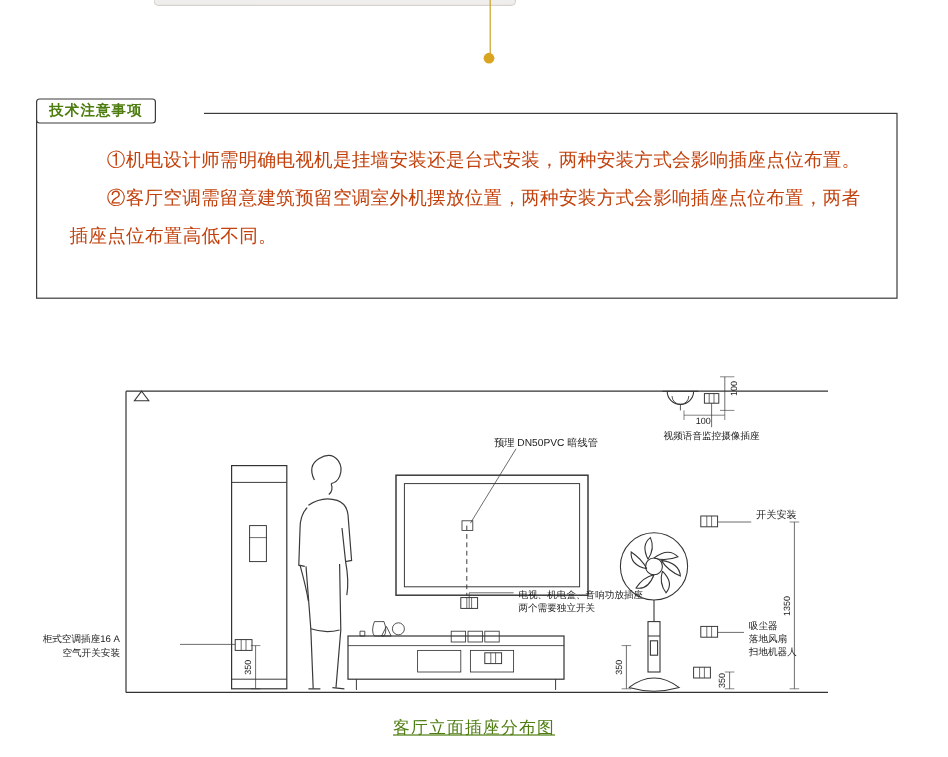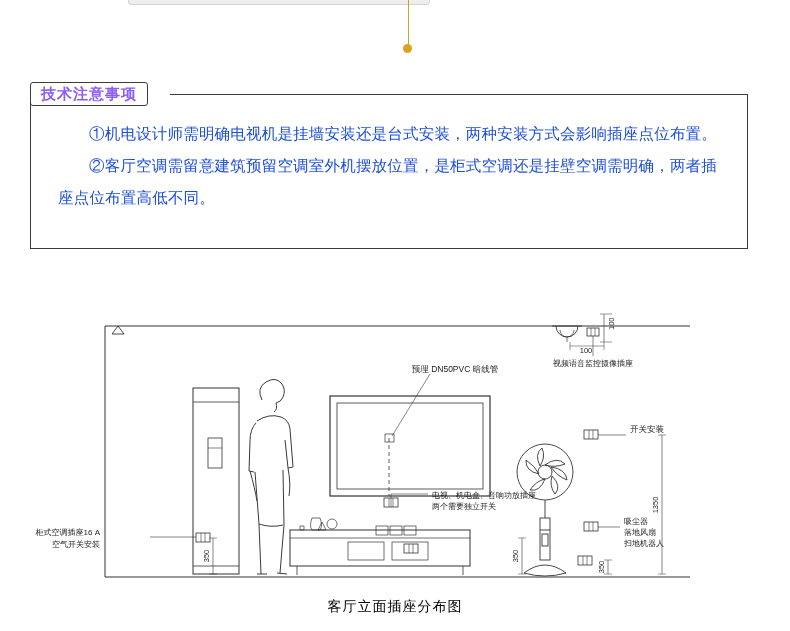--- a/index.html
+++ b/index.html
@@ -58,42 +58,42 @@
     background: #ffffff;
   }
   .notice-title {
     position: absolute;
     left: 30px;
     top: 82px;
     padding: 3px 10px 4px 10px;
     background: #ffffff;
     border: 1px solid #3b3b3b;
     border-radius: 3px;
-    font-size: 15px;
+    font-size: 12px;
     font-weight: bold;
     letter-spacing: 1px;
     line-height: 1;
-    color: #8b5cf6;
+    color: #4d7c0f;
   }
   .notice-title-mask {
     position: absolute;
     left: 30px;
     top: 93px;
     width: 140px;
     height: 3px;
     background: #ffffff;
   }
   .notice-body {
     position: absolute;
     left: 58px;
     top: 118px;
     width: 672px;
     font-size: 15.5px;
     line-height: 32px;
-    color: #1d4ed8;
+    color: #c2410c;
   }
   .notice-body p {
     margin: 0;
     text-indent: 2em;
     letter-spacing: 0.2px;
   }
 
   
   .drawing {
     position: absolute;
@@ -104,37 +104,38 @@
   }
   .drawing svg { display: block; }
 
   .caption {
     position: absolute;
     left: 0;
     top: 598px;
     width: 790px;
     text-align: center;
     font-size: 14px;
-    color: #000000;
+    color: #4d7c0f;
     letter-spacing: 1px;
+    text-decoration: underline;
   }
 </style>
 </head>
 <body>
 
 <div class="top-tab"></div>
 <div class="pin-line"></div>
 <div class="pin-dot"></div>
 
 <div class="notice-box"></div>
 <div class="notice-title-mask"></div>
 <div class="notice-title">技术注意事项</div>
 <div class="notice-body">
   <p>①机电设计师需明确电视机是挂墙安装还是台式安装，两种安装方式会影响插座点位布置。</p>
-  <p>②客厅空调需留意建筑预留空调室外机摆放位置，是柜式空调还是挂壁空调需明确，两者插座点位布置高低不同。</p>
+  <p>②客厅空调需留意建筑预留空调室外机摆放位置，两种安装方式会影响插座点位布置，两者插座点位布置高低不同。</p>
 </div>
 
 <div class="drawing">
 <svg width="790" height="341" viewBox="0 0 790 341" xmlns="http://www.w3.org/2000/svg">
   <g fill="none" stroke="#333" stroke-width="1">
 
     <line x1="105" y1="36" x2="690" y2="36"></line>
 
     <line x1="105" y1="287" x2="690" y2="287"></line>
 

